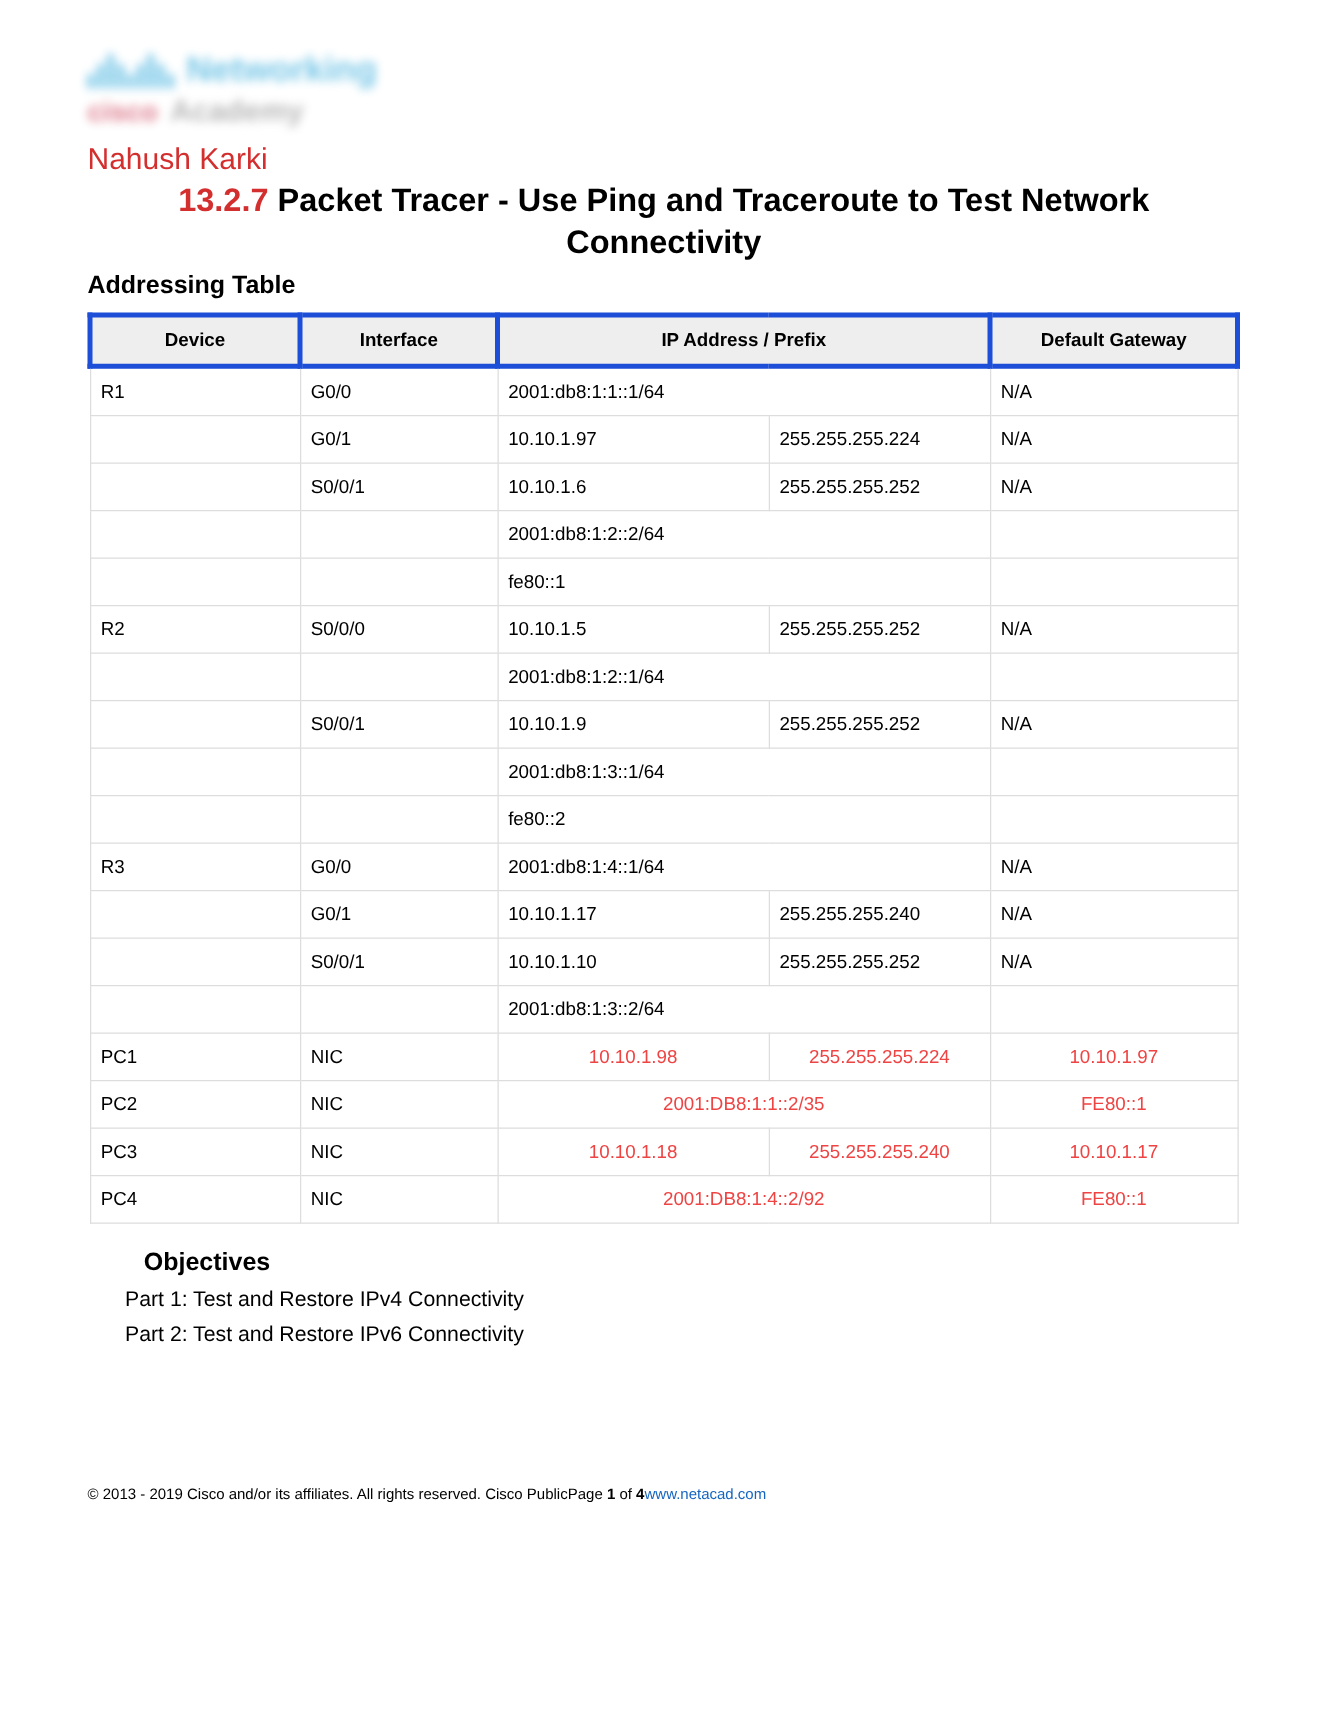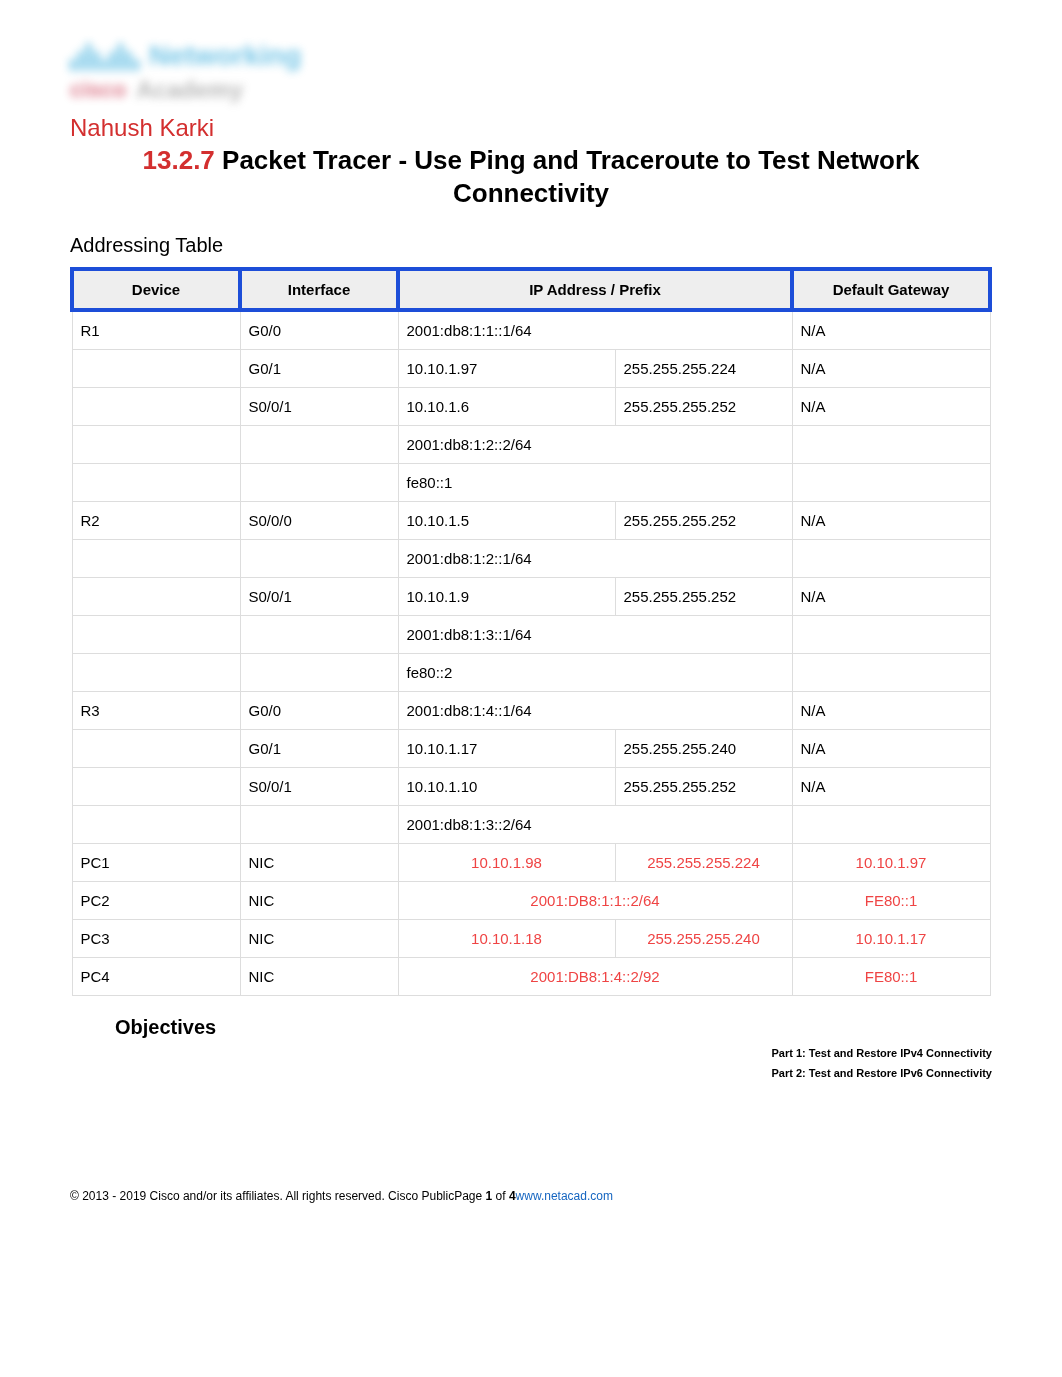--- a/index.html
+++ b/index.html
@@ -64,22 +64,22 @@
     font-weight: bold;
     margin-top: 2px;
     line-height: 1.25;
     text-align: center;
   }
   .doc-title .num {
     color: #d32f2f;
   }
   .section-h {
     font-size: 20px;
-    font-weight: normal;
-    margin-top: 25px;
+    font-weight: bold;
+    margin-top: 8px;
     margin-bottom: 10px;
   }
   table {
     width: 100%;
     border-collapse: collapse;
     font-size: 15px;
   }
   th {
     background: #eeeeee;
     font-weight: bold;
@@ -97,25 +97,24 @@
     color: #ef4444;
     text-align: center;
   }
   .objectives-h {
     font-size: 20px;
     font-weight: bold;
     margin-left: 45px;
     margin-top: 20px;
   }
   .objectives-line {
-    font-size: 11px;
-    font-weight: bold;
+    font-size: 17px;
+    font-weight: normal;
     margin-left: 30px;
     margin-top: 8px;
-    text-align: right;
   }
   .footer {
     display: flex;
     font-size: 12px;
     margin-top: 110px;
   }
   .footer .page b { font-weight: bold; }
   .footer .link { color: #1565c0; }
 </style>
 </head>
@@ -253,21 +252,21 @@
       <tr>
         <td>PC1</td>
         <td>NIC</td>
         <td class="red" style="width: 200px;">10.10.1.98</td>
         <td class="red">255.255.255.224</td>
         <td class="red">10.10.1.97</td>
       </tr>
       <tr>
         <td>PC2</td>
         <td>NIC</td>
-        <td colspan="2" class="red">2001:DB8:1:1::2/64</td>
+        <td colspan="2" class="red">2001:DB8:1:1::2/35</td>
         <td class="red">FE80::1</td>
       </tr>
       <tr>
         <td>PC3</td>
         <td>NIC</td>
         <td class="red" style="width: 200px;">10.10.1.18</td>
         <td class="red">255.255.255.240</td>
         <td class="red">10.10.1.17</td>
       </tr>
       <tr>

